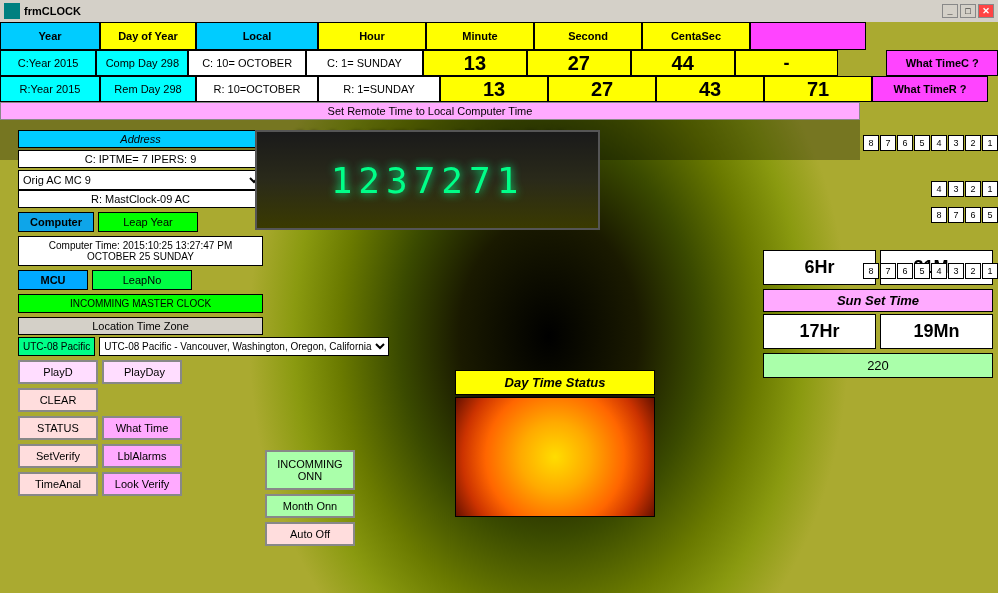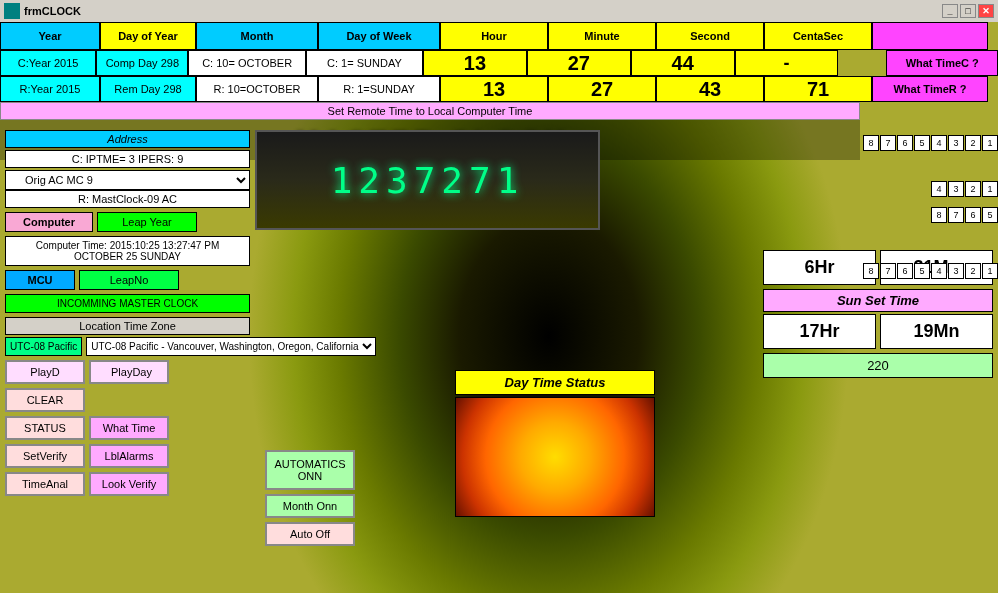--- a/index.html
+++ b/index.html
@@ -100,21 +100,21 @@
       top: 108px;
       left: 0;
       width: 998px;
       z-index: 10;
     }
 
     
     .left-panel {
       position: absolute;
       top: 0;
-      left: 5px;
+      left: 18px;
       width: 245px;
     }
 
     .address-label {
       background: #00ccff;
       border: 1px solid #000;
       text-align: center;
       font-size: 11px;
       font-style: italic;
       color: #000;
@@ -127,21 +127,21 @@
       border: 1px solid #000;
       text-align: center;
       font-size: 11px;
       color: #000;
       padding: 2px;
       margin-bottom: 2px;
     }
 
     .dropdown {
       width: 100%;
-      padding: 2px 15px;
+      padding: 2px 0;
       font-size: 11px;
       background: #ffffff;
       border: 1px solid #000;
       cursor: pointer;
     }
 
     .remote-label {
       background: #ffffff;
       border: 1px solid #000;
       text-align: center;
@@ -152,28 +152,28 @@
     }
 
     
     .comp-row {
       display: flex;
       gap: 4px;
       margin-bottom: 4px;
     }
 
     .btn-computer {
-      background: #f9a8d4;
+      background: #0ea5e9;
       border: 1px solid #000;
       padding: 3px 8px;
       font-size: 11px;
       font-weight: bold;
       color: #000;
       cursor: pointer;
-      width: 88px;
+      width: 76px;
       text-align: center;
     }
 
     .btn-leapyear {
       background: #00ff00;
       border: 1px solid #000;
       padding: 3px 8px;
       font-size: 11px;
       color: #000;
       cursor: pointer;
@@ -495,22 +495,21 @@
 
 <div class="main-container">
 
   <div class="bg"></div>
 
   <div class="header-complete">
 
     <div class="row1">
       <div class="lbl-year" style="width:100px">Year</div>
       <div class="lbl-dayofyear" style="width:96px">Day of Year</div>
-      <div class="lbl-month" style="width:122px">Month</div>
-      <div class="lbl-dayofweek" style="width:122px">Day of Week</div>
+      <div class="lbl-month" style="width:122px">Local</div>
       <div class="lbl-hour" style="width:108px">Hour</div>
       <div class="lbl-minute" style="width:108px">Minute</div>
       <div class="lbl-second" style="width:108px">Second</div>
       <div class="lbl-centasec" style="width:108px">CentaSec</div>
       <div style="width:116px; border:1px solid #000; background:#ff44ff; display:flex; align-items:center; justify-content:center; font-size:11px; font-weight:bold;"></div>
     </div>
 
     <div class="row2">
       <div class="cell cell-cyan" style="width:100px;">C:Year 2015</div>
       <div class="cell cell-cyan" style="width:96px;">Comp Day 298</div>
@@ -537,21 +536,21 @@
 
     <div class="pink-banner">Set Remote Time  to  Local Computer Time</div>
 
     <div class="master-clock-title">MASTER CLOCK</div>
   </div>
 
   <div class="content-area">
 
     <div class="left-panel">
       <div class="address-label">Address</div>
-      <div class="address-value">C: IPTME= 3  IPERS: 9</div>
+      <div class="address-value">C: IPTME= 7  IPERS: 9</div>
       <select class="dropdown"><option>Orig AC MC 9</option><option>Orig AC MC 10</option><option>Orig AC MC 11</option></select>
       <div class="remote-label">R: MastClock-09 AC</div>
 
       
       <div class="comp-row">
         <div class="btn-computer">Computer</div>
         <div class="btn-leapyear">Leap Year</div>
       </div>
       
       <div class="comp-time-box" style="margin-bottom:4px; width:100%;">Computer Time: 2015:10:25 13:27:47 PM   OCTOBER   25 SUNDAY</div>
@@ -600,21 +599,21 @@
     <div class="clock-display" style="
       position:absolute; top:0; left:255px; width:345px; height:100px;
       background: linear-gradient(to bottom, #1a1a1a, #2a2a1a, #3a3a00);
       border: 2px solid #555;
       display: flex; align-items: center; justify-content: center;
     ">
       <div style="font-family: monospace; font-size:36px; color:#00ff88; letter-spacing:6px; text-shadow: 0 0 10px #00ff88;">1237271</div>
     </div>
 
     <div class="automatics-box" style="position: absolute; top: 320px; left: 265px; width: 95px;">
-      <div class="btn-automatics" style="text-align:center; padding:6px 4px;">AUTOMATICS ONN</div>
+      <div class="btn-automatics" style="text-align:center; padding:6px 4px;">INCOMMING ONN</div>
       <div class="btn-autoonn">Month Onn</div>
       <div class="btn-autooff">Auto Off</div>
     </div>
 
     <div class="day-status-panel" style="position: absolute; top: 240px; left: 455px; width: 200px;">
       <div class="day-status-label">Day Time Status</div>
       <div class="day-status-img"></div>
     </div>
 
     <div class="sun-panel" style="position: absolute; top: 120px; right: 5px; width: 230px;">

